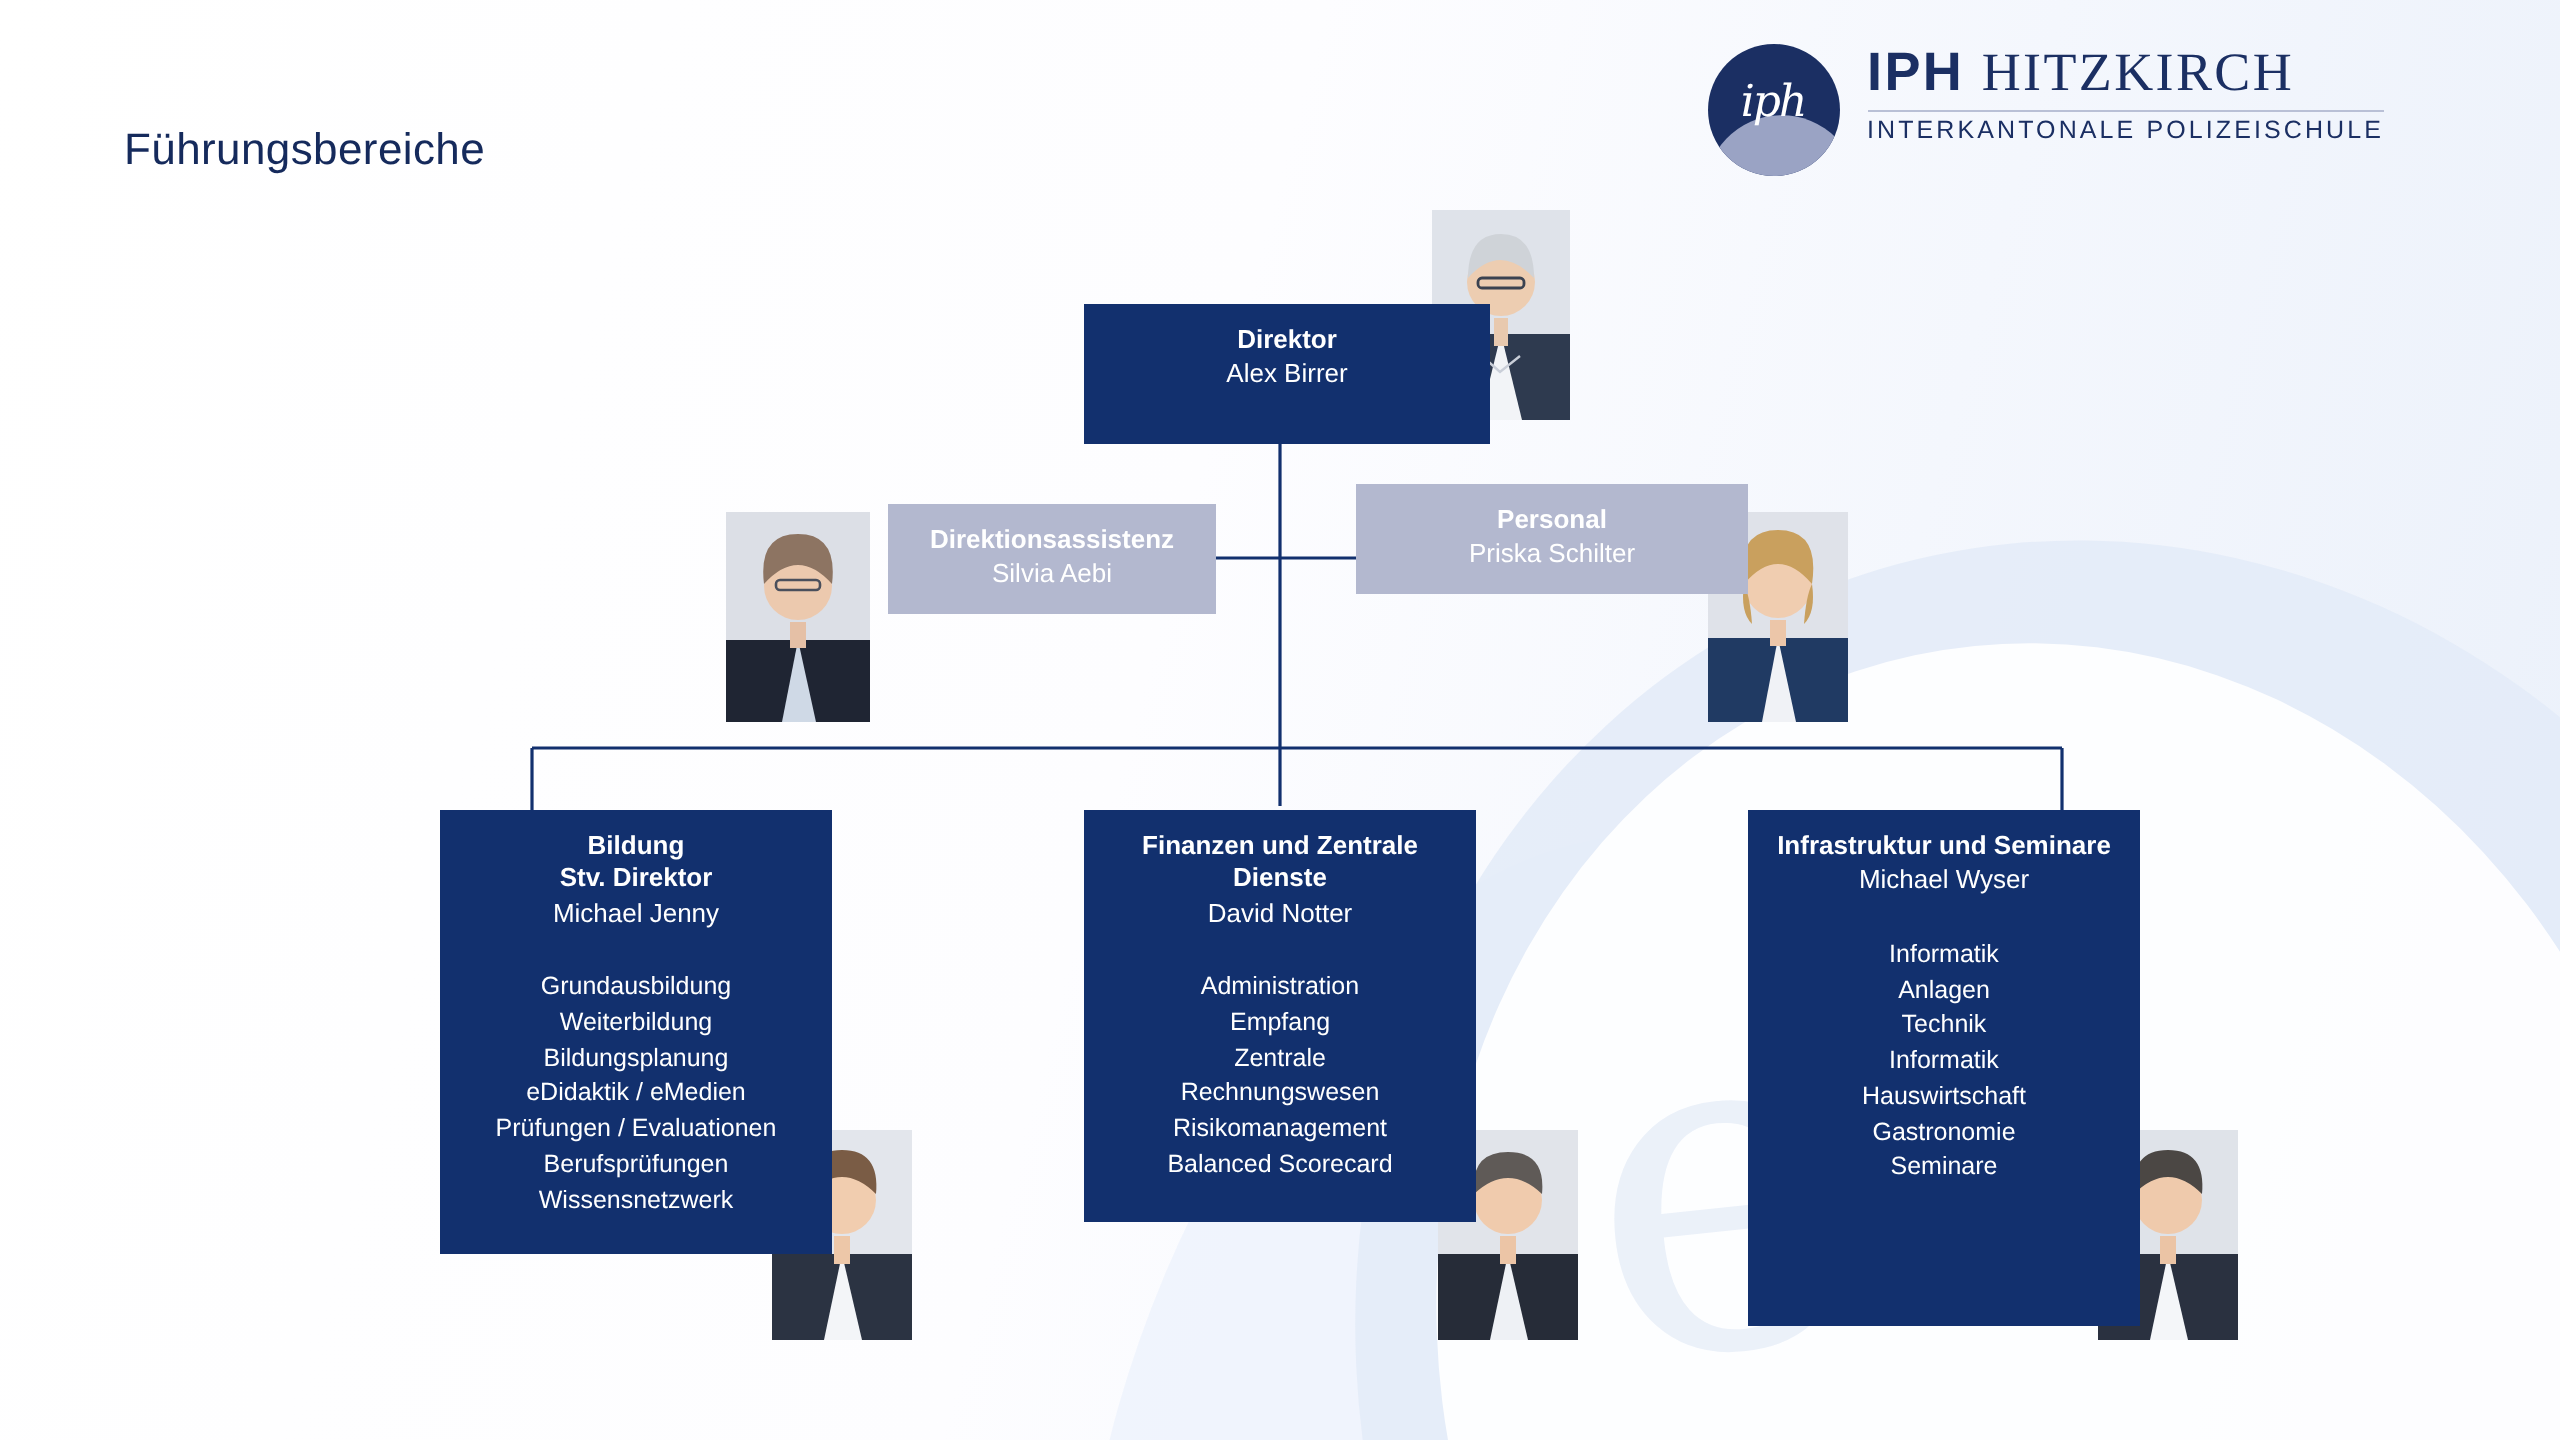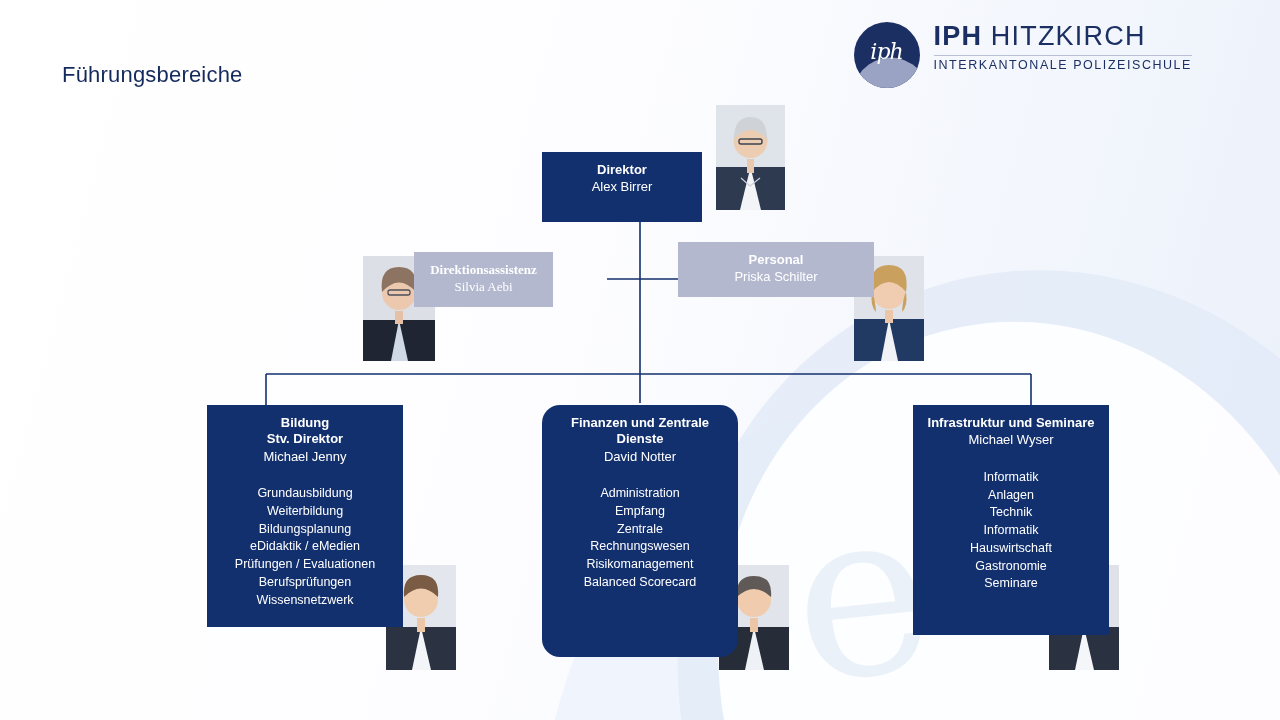--- a/index.html
+++ b/index.html
@@ -118,21 +118,21 @@
     color: #ffffff;
     letter-spacing: -1px;
   }
   .logo-text { line-height: 1.1; }
   .logo-line1 {
     font-size: 27px;
     color: #1b2f63;
     letter-spacing: 1.2px;
   }
   .logo-line1 b { font-weight: bold; }
-  .logo-line1 span.light { font-weight: normal; }
+  .logo-line1 span.light { font-weight: normal; font-family: Liberation Serif, serif; }
   .logo-rule {
     height: 1px;
     background: #b9c0d6;
     margin: 3px 0 3px;
   }
   .logo-line2 {
     font-size: 12.5px;
     color: #1b2f63;
     letter-spacing: 1.55px;
   }
@@ -280,66 +280,66 @@
       <svg width="70" height="105" viewBox="0 0 70 105">
         <rect width="70" height="105" fill="#dfe3e9"></rect>
         <rect y="62" width="70" height="43" fill="#2a3140"></rect>
         <path d="M35 62 L26 105 L45 105 Z" fill="#f4f6f9"></path>
         <rect x="31" y="53" width="8" height="14" fill="#ebc4a5"></rect>
         <circle cx="35" cy="35" r="17" fill="#efcaac"></circle>
         <path d="M18 32 q17 -17 34 0 q2 -22 -17 -22 T18 32" fill="#4b4744"></path>
       </svg>
     </div>
 
-    <div class="node node-dark" style="left:542px; top:152px; width:160px; height:70px;">
+    <div class="node node-dark" style="left:542px; top:152px; width:203px; height:70px;">
       <div class="title">Direktor</div>
       <div class="name">Alex Birrer</div>
     </div>
 
-    <div class="node node-light" style="left:414px; top:252px; width:139px; height:55px;font-family:Liberation Serif, serif;">
+    <div class="node node-light" style="left:444px; top:252px; width:164px; height:55px;">
       <div class="title">Direktionsassistenz</div>
       <div class="name">Silvia Aebi</div>
     </div>
 
     <div class="node node-light" style="left:678px; top:242px; width:196px; height:55px;">
       <div class="title">Personal</div>
       <div class="name">Priska Schilter</div>
     </div>
 
-    <div class="node node-dark" style="left:207px; top:405px; width:196px; height:222px;">
+    <div class="node node-dark" style="left:220px; top:405px; width:196px; height:222px;">
       <div class="title">
         <div>Bildung</div>
         <div>Stv. Direktor</div>
       </div>
       <div class="name">Michael Jenny</div>
       <div class="items">
         <div>Grundausbildung</div>
         <div>Weiterbildung</div>
         <div>Bildungsplanung</div>
         <div>eDidaktik / eMedien</div>
         <div>Prüfungen / Evaluationen</div>
         <div>Berufsprüfungen</div>
         <div>Wissensnetzwerk</div>
       </div>
     </div>
 
-    <div class="node node-dark" style="left:542px; top:405px; width:196px; height:252px;border-radius:18px;">
+    <div class="node node-dark" style="left:542px; top:405px; width:196px; height:206px;">
       <div class="title">Finanzen und Zentrale Dienste</div>
       <div class="name">David Notter</div>
       <div class="items">
         <div>Administration</div>
         <div>Empfang</div>
         <div>Zentrale</div>
         <div>Rechnungswesen</div>
         <div>Risikomanagement</div>
         <div>Balanced Scorecard</div>
       </div>
     </div>
 
-    <div class="node node-dark" style="left:874px; top:405px; width:196px; height:230px;margin-left:39px;">
+    <div class="node node-dark" style="left:874px; top:405px; width:196px; height:258px;">
       <div class="title">Infrastruktur und Seminare</div>
       <div class="name">Michael Wyser</div>
       <div class="items">
         <div>Informatik</div>
         <div>Anlagen</div>
         <div>Technik</div>
         <div>Informatik</div>
         <div>Hauswirtschaft</div>
         <div>Gastronomie</div>
         <div>Seminare</div>

